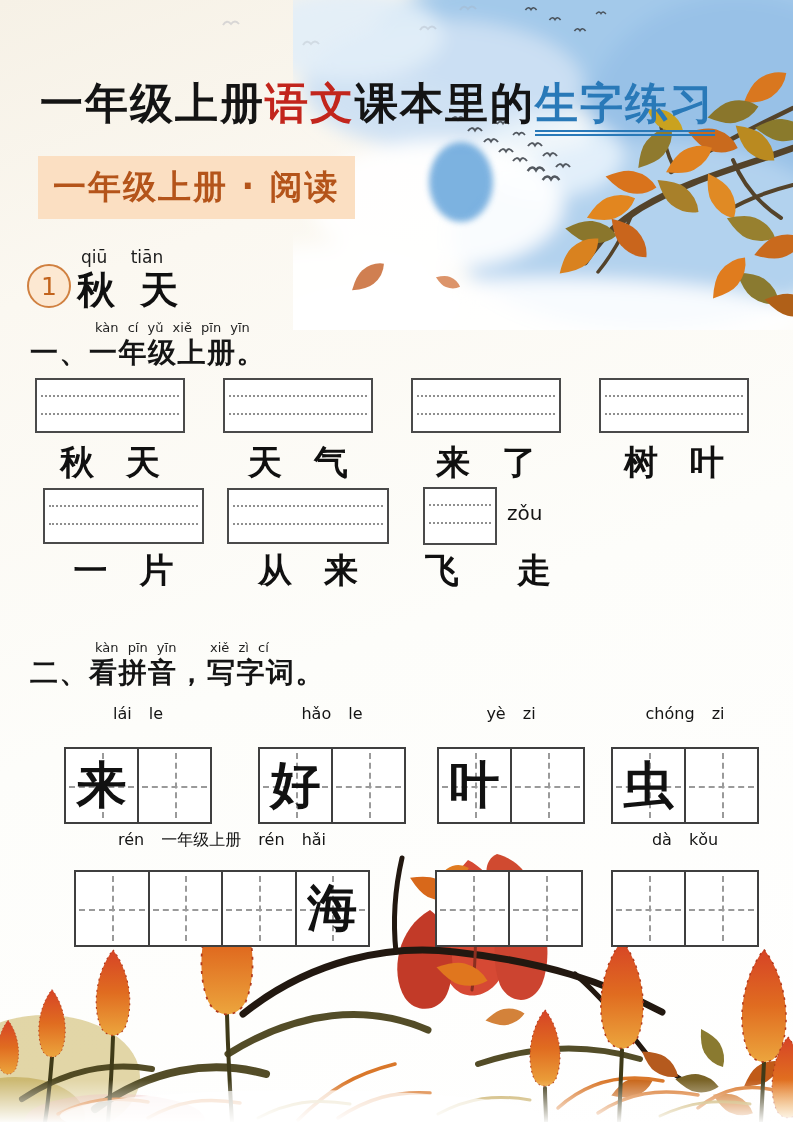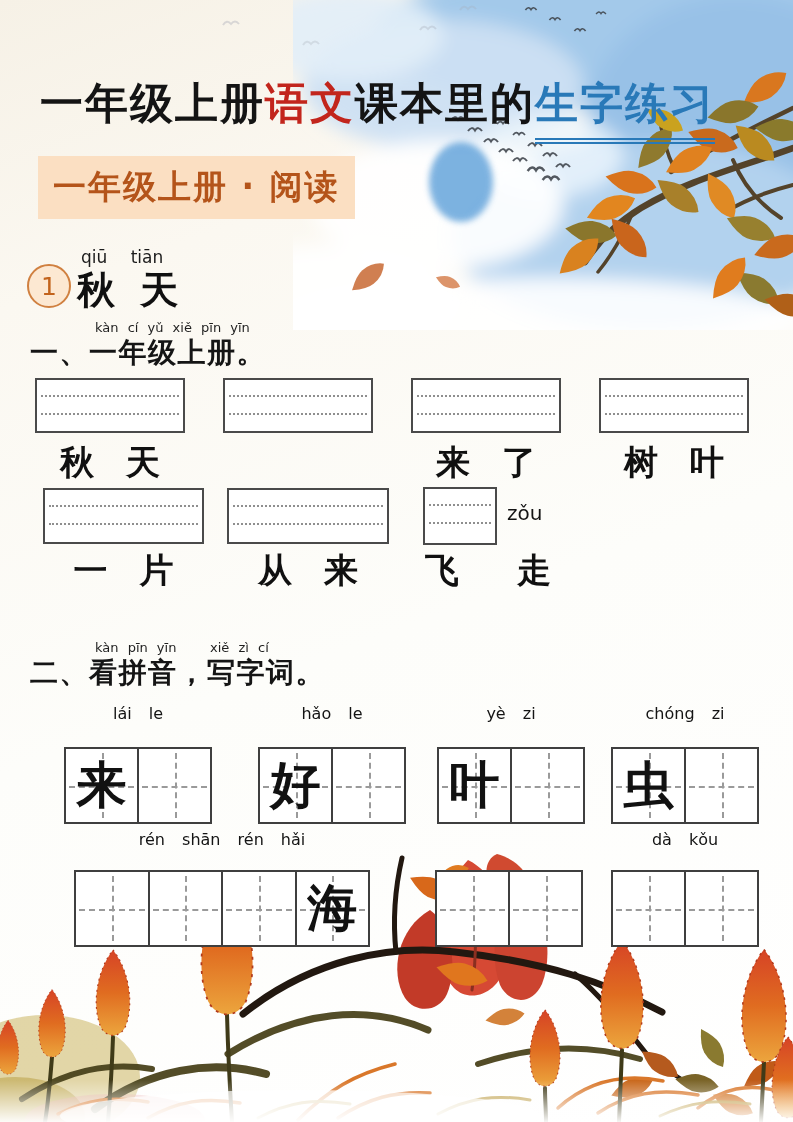--- a/index.html
+++ b/index.html
@@ -7,21 +7,21 @@
     background:linear-gradient(160deg,#f6f1e6 0%,#fbf8f1 22%,#fdfdfa 55%,#ffffff 100%);
     font-family:"DejaVu Sans",sans-serif;}
   svg{display:block;}
   .sky-art{position:absolute;top:0;right:0;z-index:0;}
   .bottom-art{position:absolute;left:0;bottom:0;z-index:0;}
   .tbirds{position:absolute;left:215px;top:0;z-index:0;}
 
   .title{position:absolute;left:40px;top:46px;z-index:2;font-size:43px;font-weight:800;
     letter-spacing:2px;color:#141414;white-space:nowrap;}
   .title .t-red{color:#c2251c;}
-  .title .t-blue{color:#2979b8;border-bottom:6px double #2979b8;padding-bottom:10px;}
+  .title .t-blue{color:#2979b8;border-bottom:6px double #2979b8;padding-bottom:2px;}
 
   .banner{position:absolute;left:38px;top:156px;z-index:2;background:#fbdfc2;color:#b4541a;
     font-size:33px;font-weight:700;padding:9px 15px;letter-spacing:2px;white-space:nowrap;}
 
   .lesson-circle{position:absolute;left:27px;top:264px;width:40px;height:40px;border:2.5px solid #d08040;
     border-radius:50%;background:#fce8d2;color:#c2631c;font-size:25px;display:flex;align-items:center;
     justify-content:center;z-index:2;}
   .lesson-pinyin{position:absolute;left:81px;top:247px;font-size:17px;color:#1c1c1c;word-spacing:18px;z-index:2;}
   .lesson-name{position:absolute;left:77px;top:265px;font-size:38px;font-weight:700;
     font-family:"DejaVu Serif",serif;color:#101010;word-spacing:12px;z-index:2;}
@@ -251,20 +251,21 @@
     </div>
   <div class="pbox" style="left:411px;top:378px;width:150px;height:55px;">
       <i class="dl l1"></i>
       <i class="dl l2"></i>
     </div>
   <div class="pbox" style="left:599px;top:378px;width:150px;height:55px;">
       <i class="dl l1"></i>
       <i class="dl l2"></i>
     </div>
   <div class="word" style="left:35px;top:440px;width:150px;">秋 天</div>
+  <div class="word" style="left:223px;top:440px;width:150px;">天 气</div>
   <div class="word" style="left:411px;top:440px;width:150px;">来 了</div>
   <div class="word" style="left:599px;top:440px;width:150px;">树 叶</div>
 
   <div class="pbox" style="left:43px;top:488px;width:161px;height:56px;">
       <i class="dl l1"></i>
       <i class="dl l2"></i>
     </div>
   <div class="pbox" style="left:227px;top:488px;width:162px;height:56px;">
       <i class="dl l1"></i>
       <i class="dl l2"></i>
@@ -329,21 +330,21 @@
         <i class="hd"></i>
         <span class="han">虫</span>
       </div>
     <div class="gcell">
         <i class="vd"></i>
         <i class="hd"></i>
         <span class="han"></span>
       </div>
   </div>
 
-  <div class="py-label" style="left:74px;top:830px;width:296px;">rén shān rén hǎi</div>
+  <div class="py-label" style="left:74px;top:830px;width:296px;">rén 一年级上册 rén hǎi</div>
   <div class="py-label" style="left:611px;top:830px;width:148px;">dà kǒu</div>
 
   <div class="grid-group" style="left:74px;top:870px;width:296px;">
     <div class="gcell">
         <i class="vd"></i>
         <i class="hd"></i>
         <span class="han"></span>
       </div>
     <div class="gcell">
         <i class="vd"></i>

